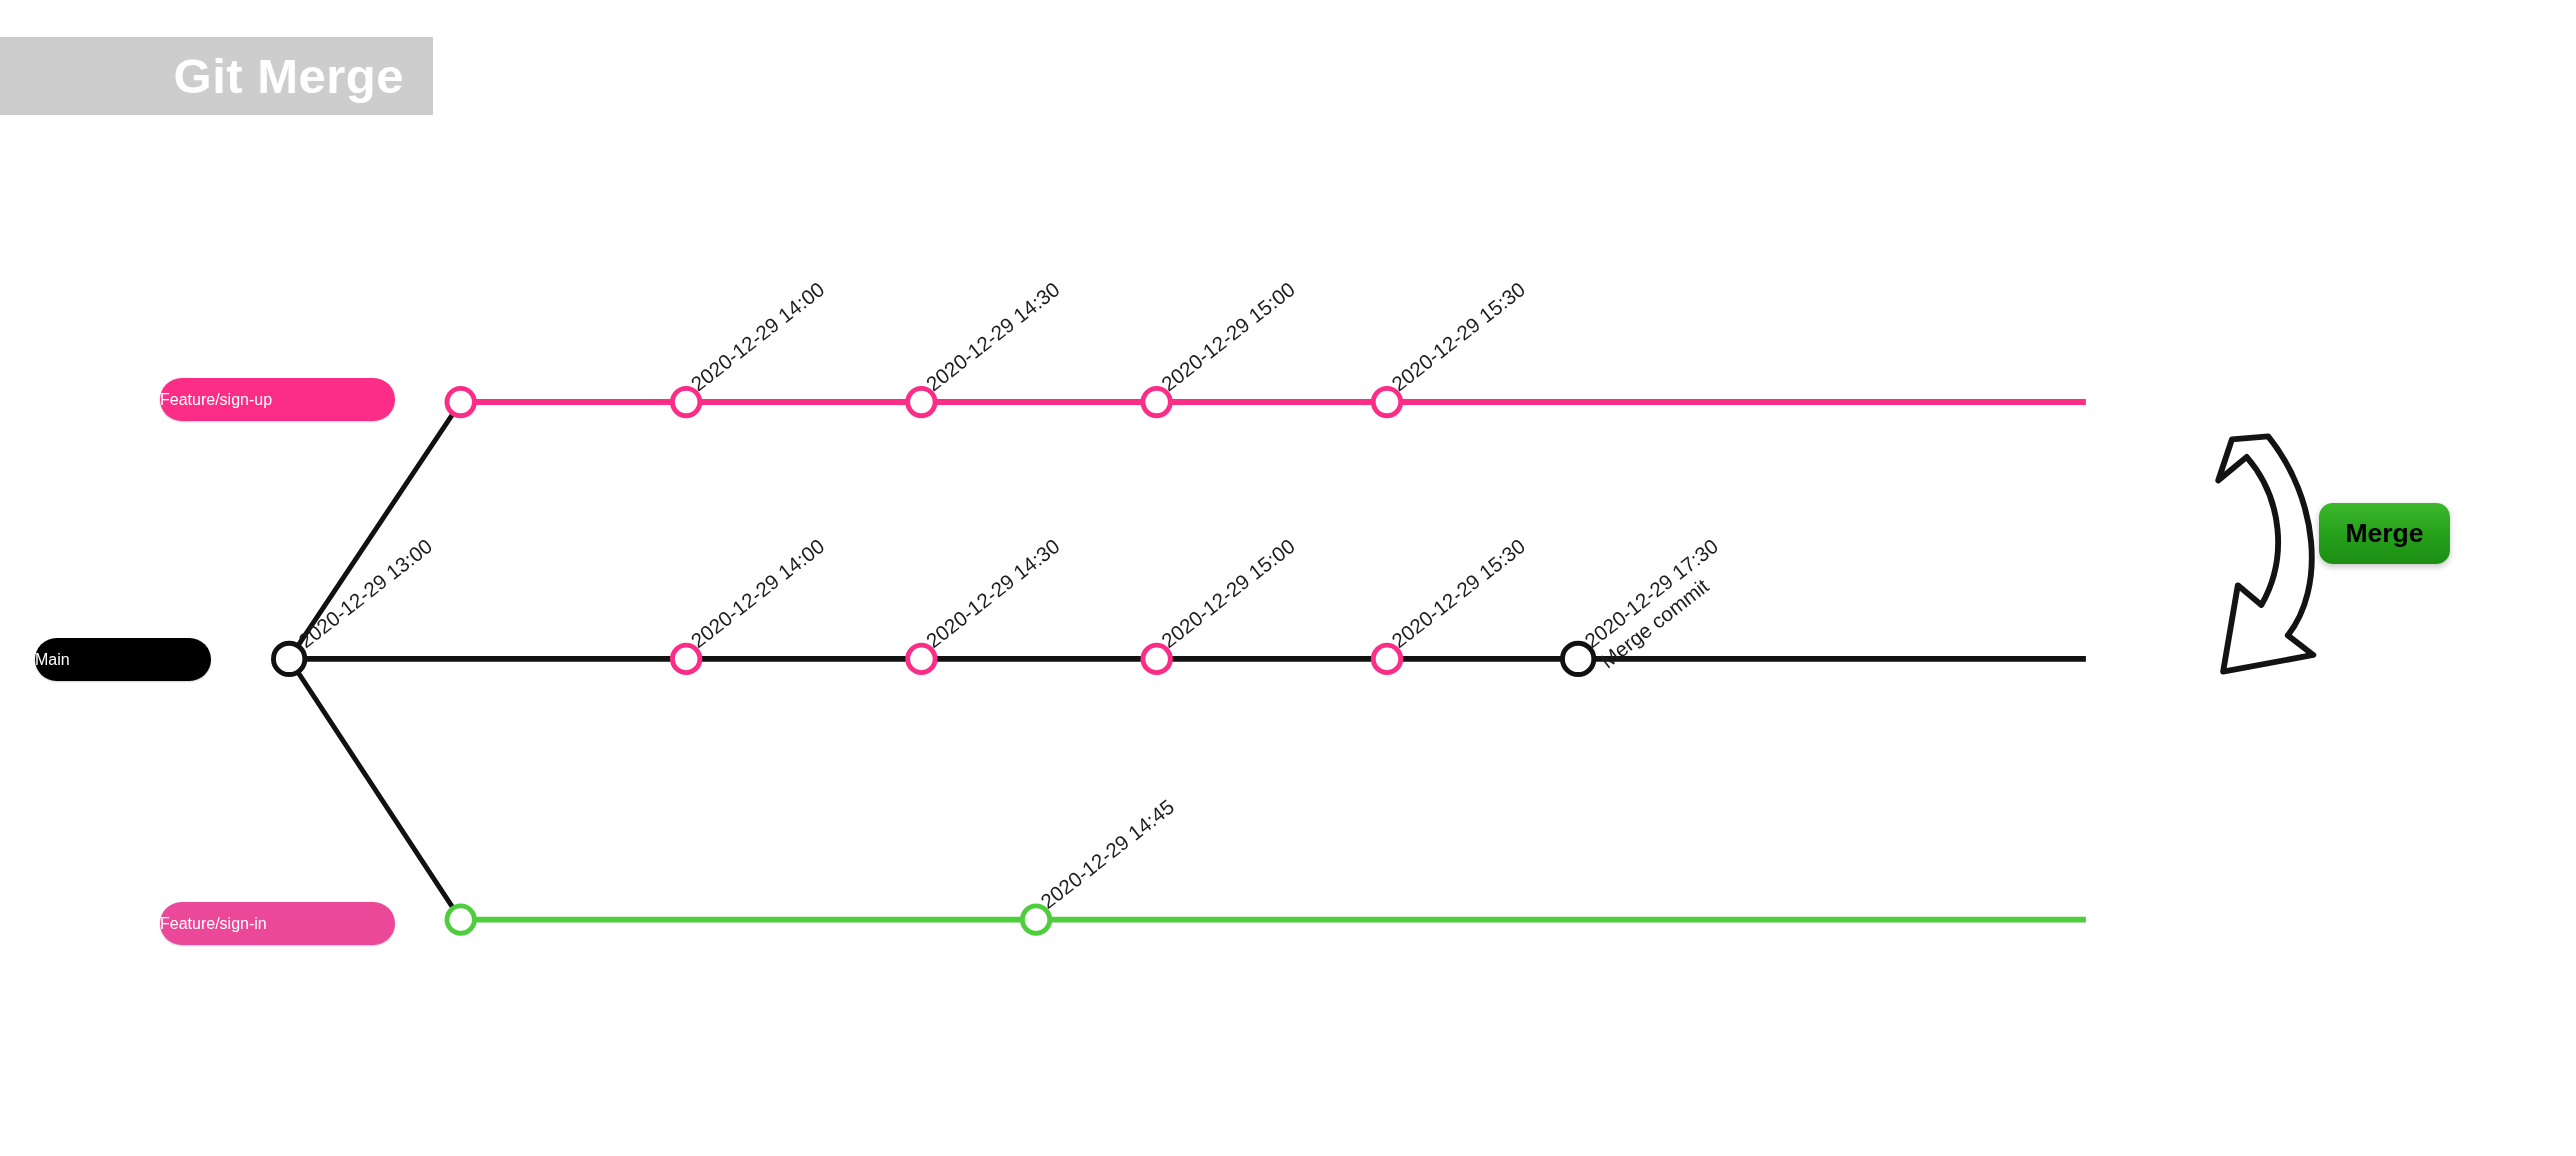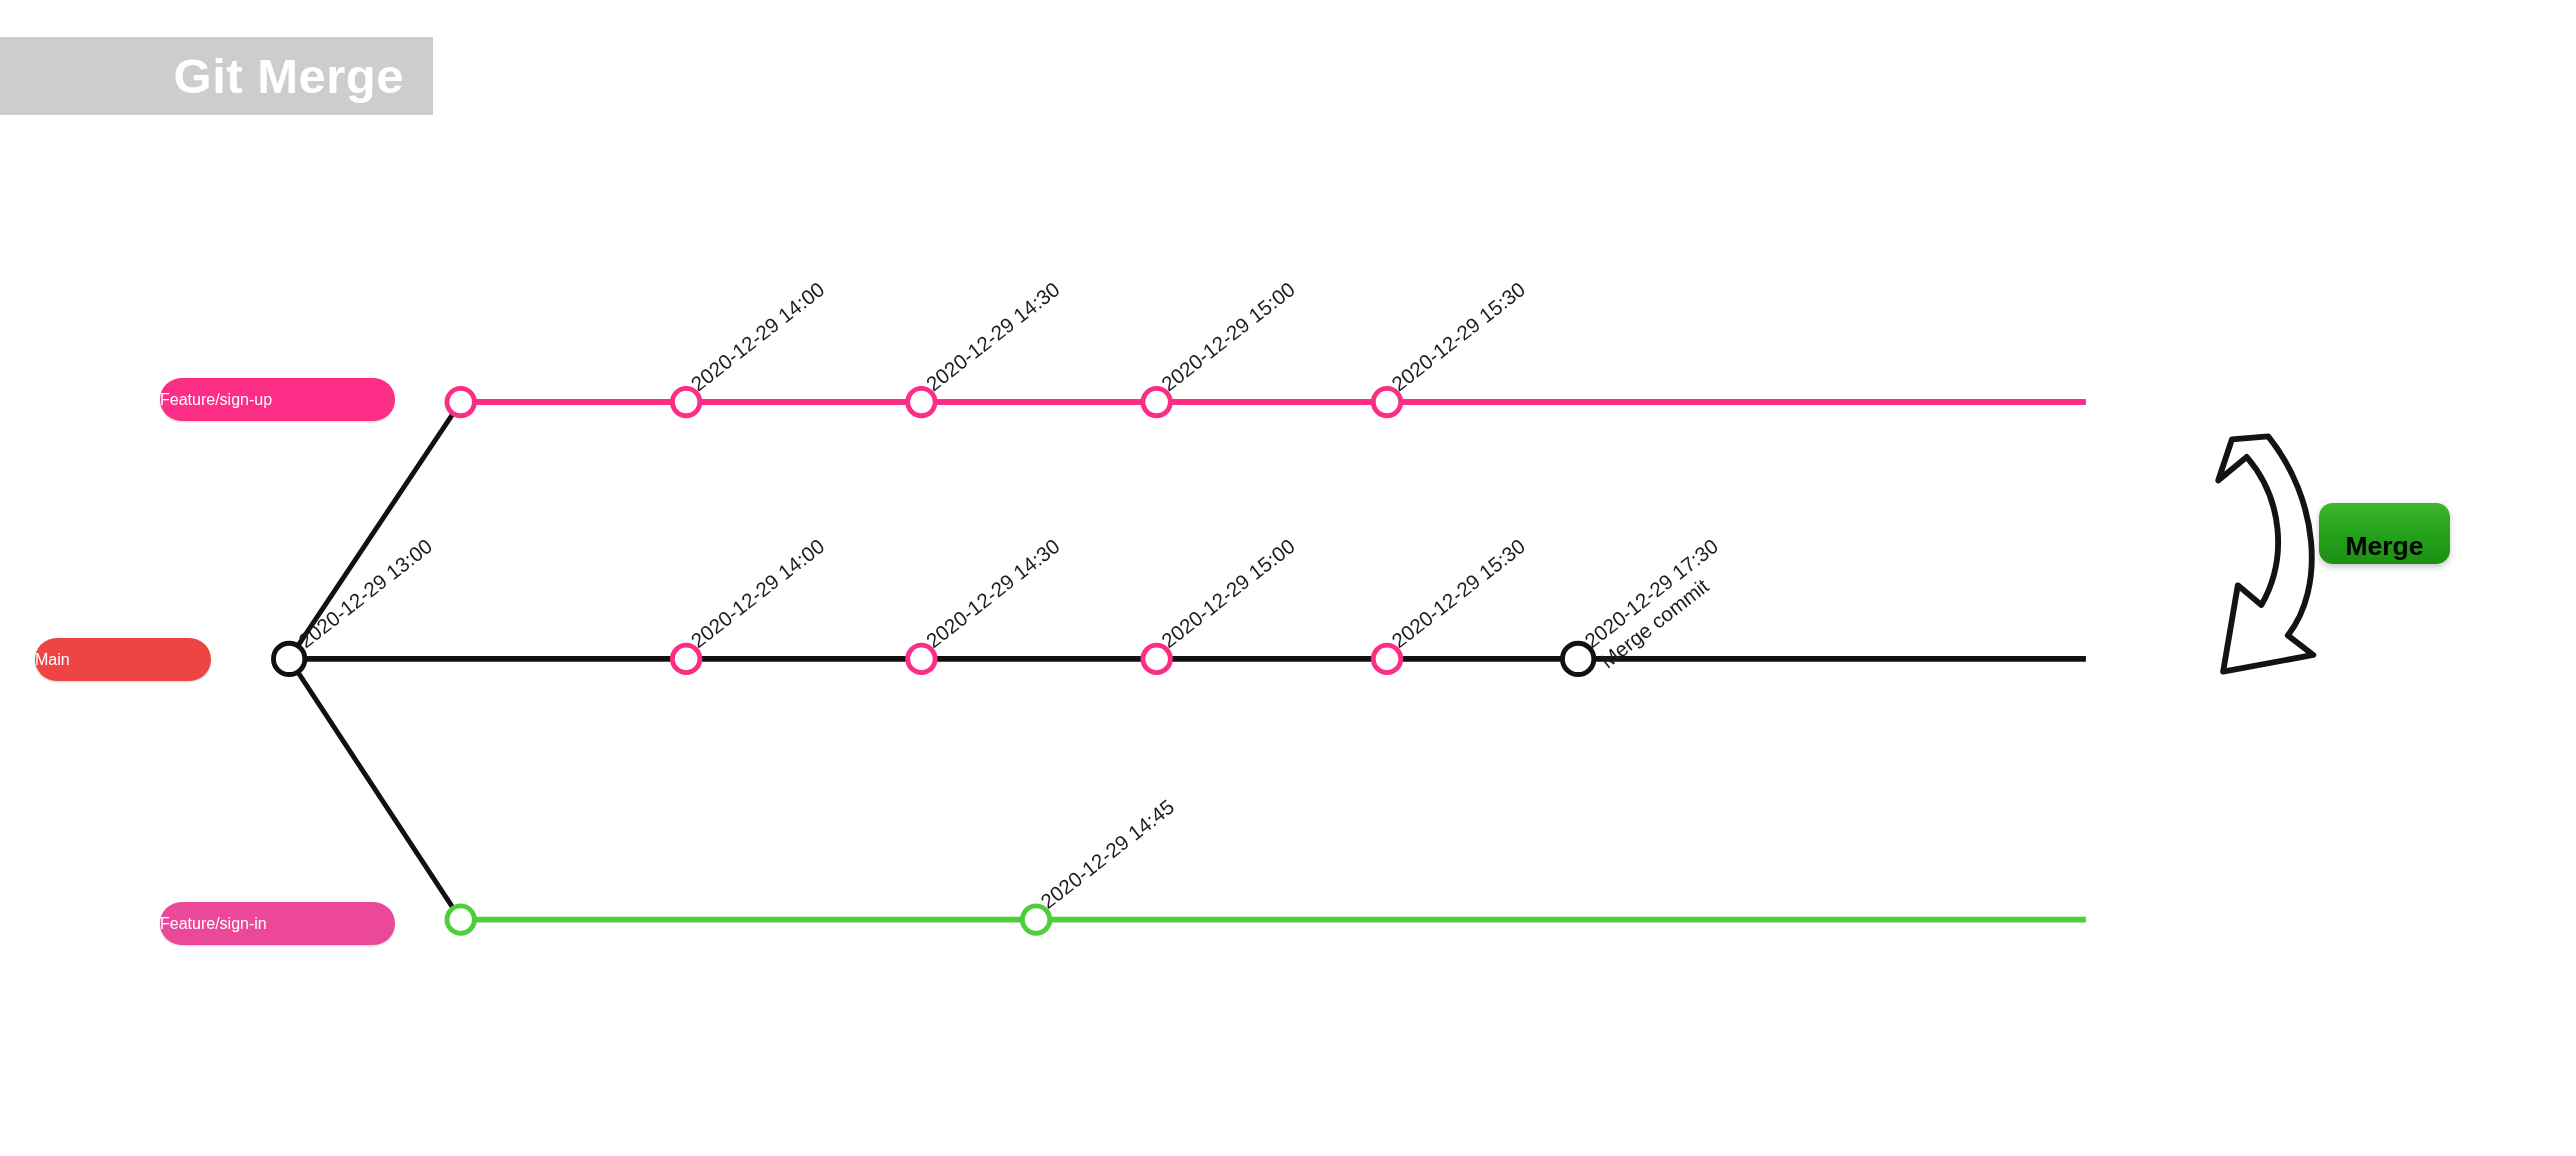--- a/index.html
+++ b/index.html
@@ -67,21 +67,21 @@
   .pill-signup {
     left: 160px;
     top: 378px;
     width: 235px;
     background: #fb2d86;
   }
   .pill-main {
     left: 35px;
     top: 638px;
     width: 176px;
-    background: #ef4444;
+    background: #000000;
   }
   .pill-signin {
     left: 160px;
     top: 902px;
     width: 235px;
     background: #ec4899;
   }
 
   
   .merge-button {
@@ -93,21 +93,21 @@
     border-radius: 13.7px;
     border: none;
     background: linear-gradient(180deg, #3db82c 0%, #25a01a 52%, #1d8f15 100%);
     color: #000000;
     font-family: "Liberation Sans", sans-serif;
     font-size: 26.5px;
     font-weight: bold;
     text-align: center;
     line-height: 61px;
     box-shadow: 0 2.9px 5.9px rgba(0,0,0,0.22);
-    padding: 13px;
+    padding: 0;
     cursor: pointer;
   }
 
   
   svg#graph {
     position: absolute;
     left: 0;
     top: 0;
     width: 2576px;
     height: 1157px;

